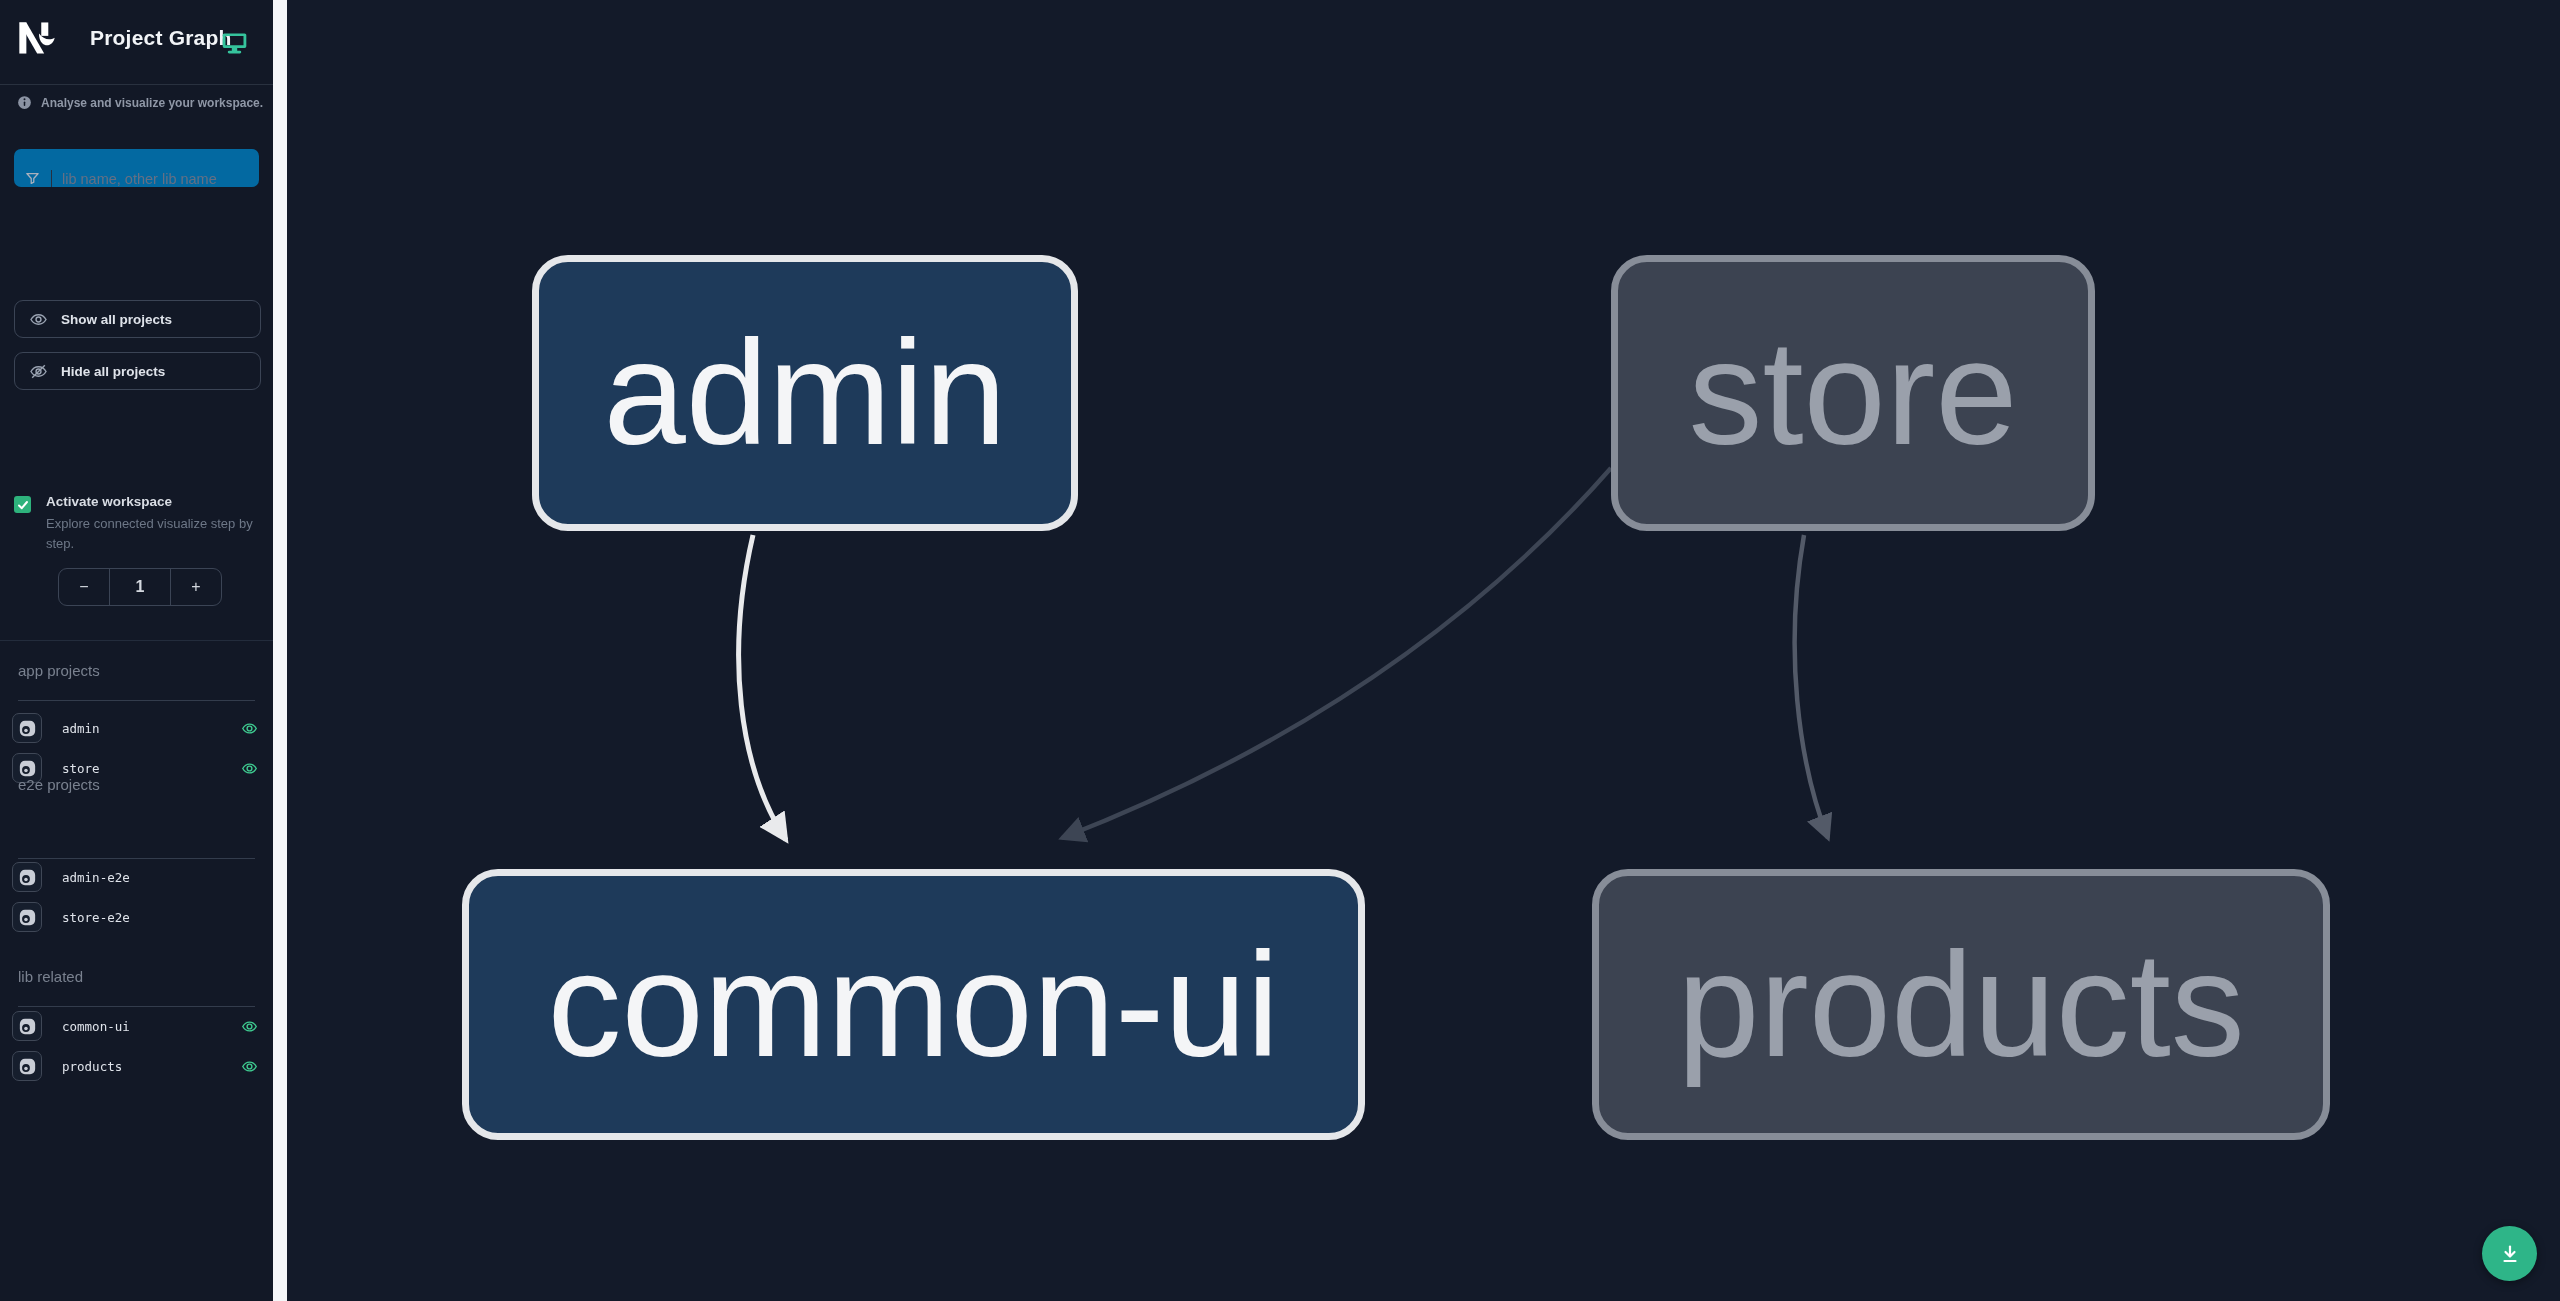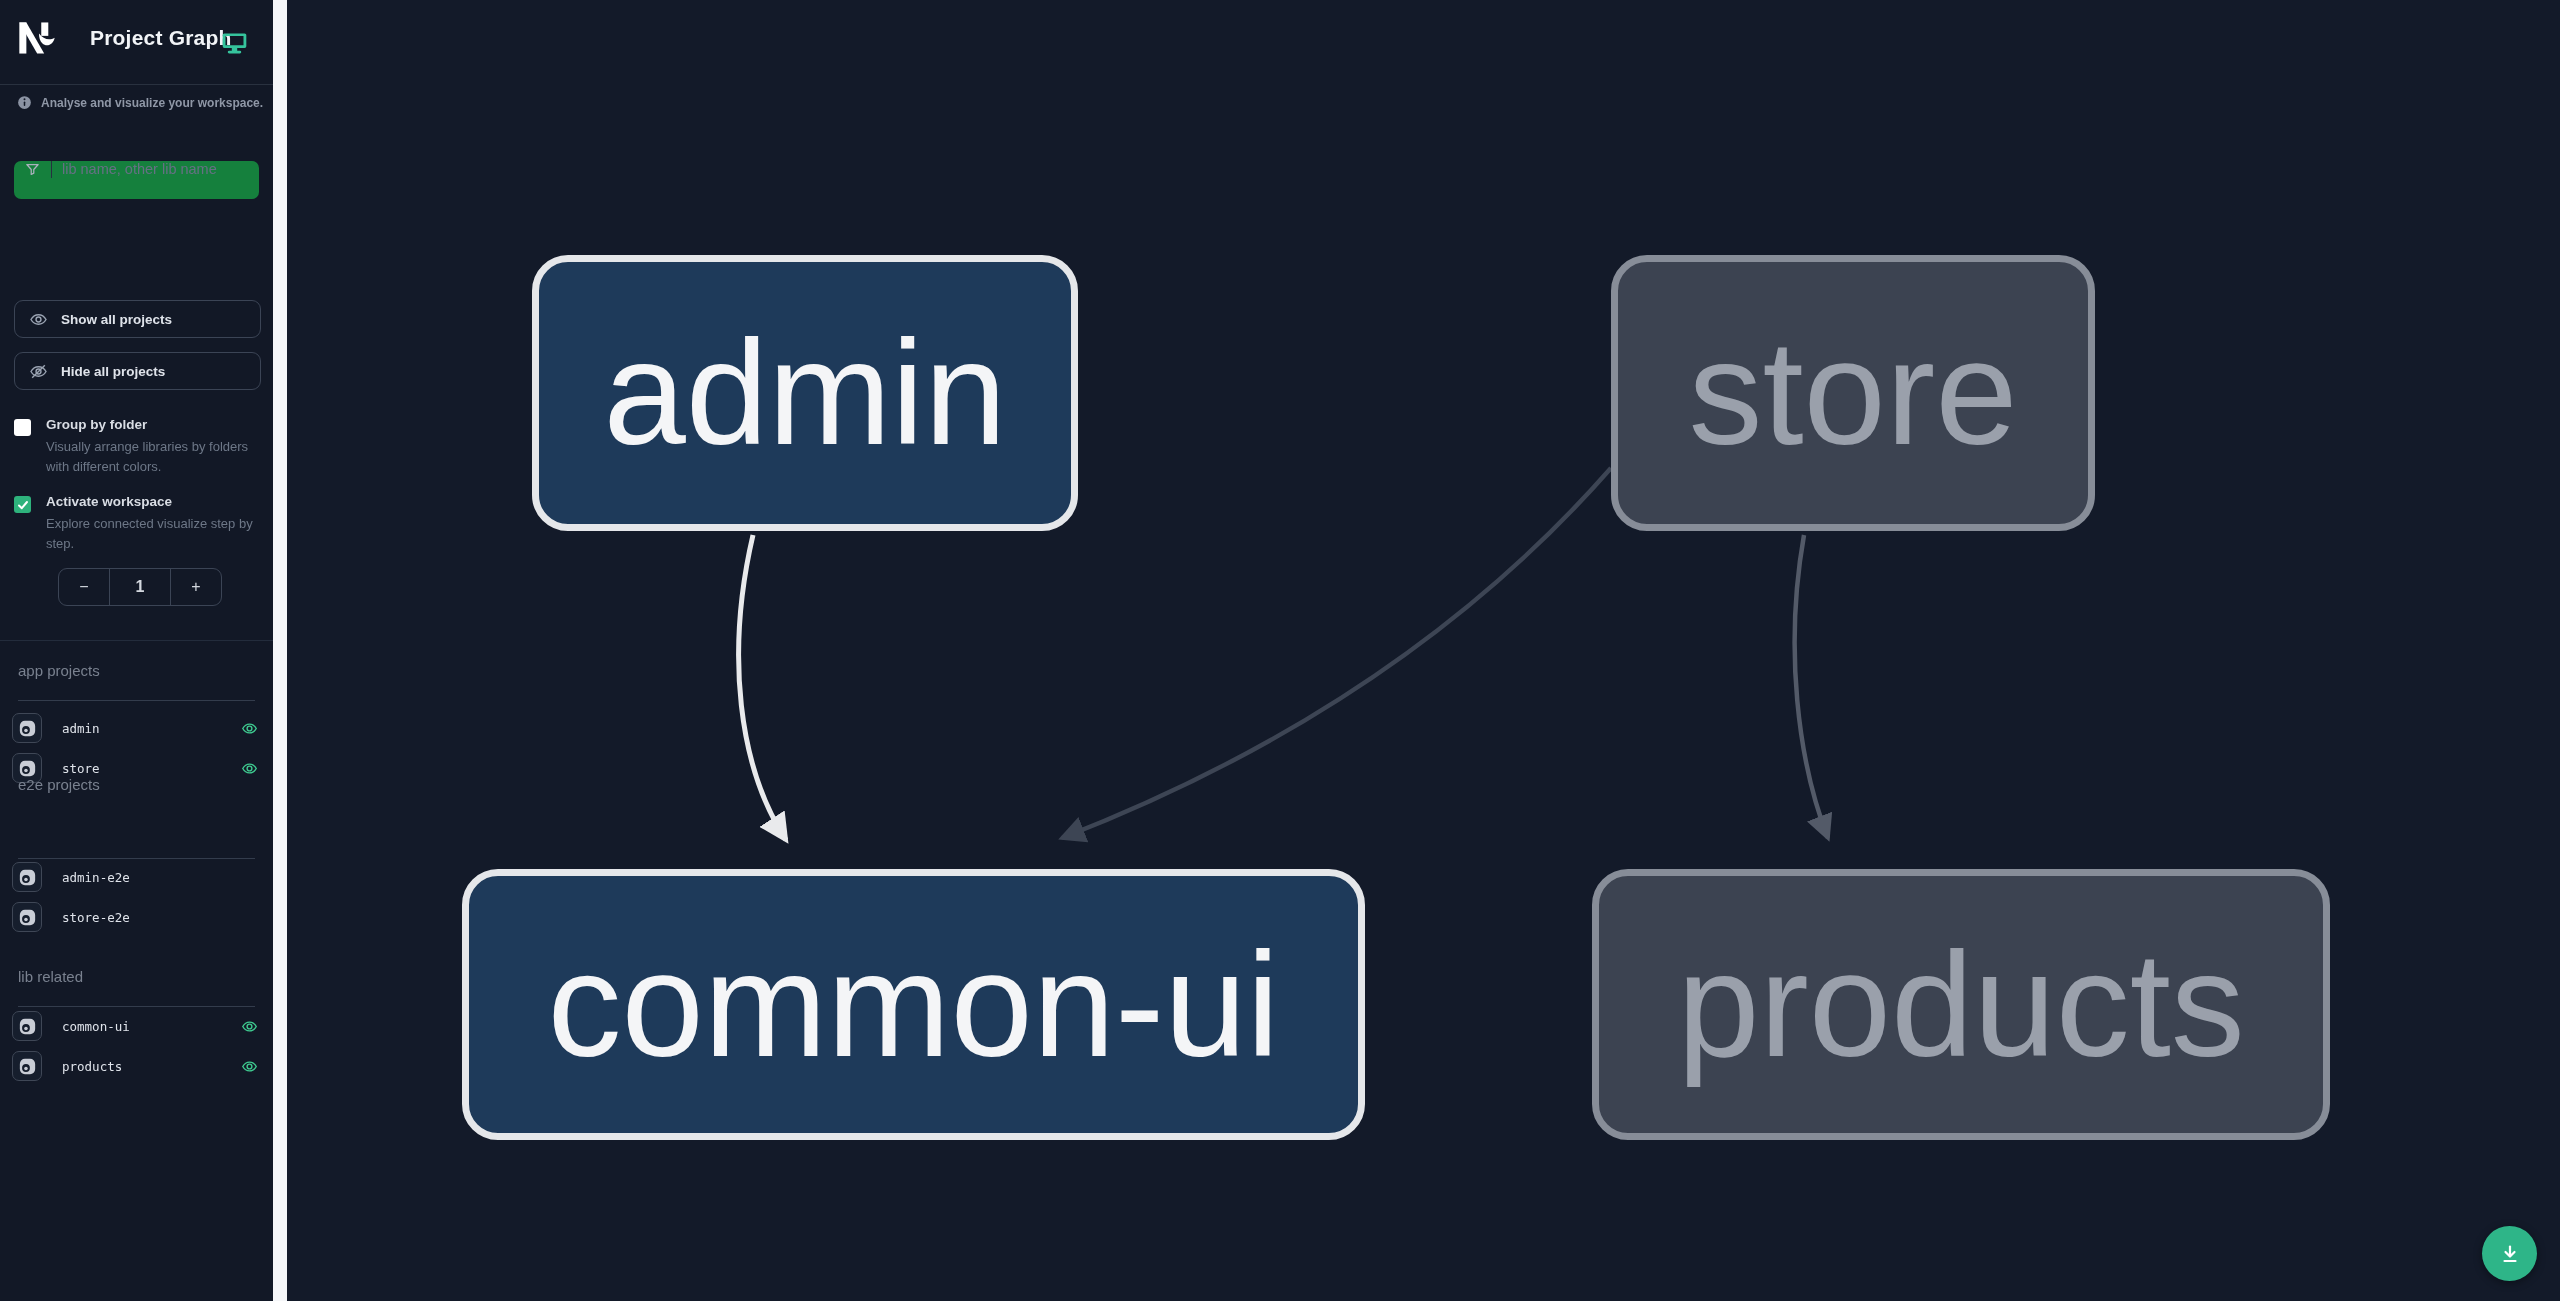--- a/index.html
+++ b/index.html
@@ -14,22 +14,22 @@
   .nx-logo { position:absolute; left:17px; top:20px; width:40px; height:36px; }
   .sb-title { position:absolute; left:90px; top:26px; font-size:21px; font-weight:700;
     color:#f2f4f7; letter-spacing:.2px; white-space:nowrap; }
   .monitor { position:absolute; left:221px; top:30px; width:27px; height:27px; }
 
   .tagline-row { position:absolute; left:17px; top:95px; width:250px; display:flex;
     align-items:center; gap:9px; }
   .tagline-row svg { width:15px; height:15px; flex:none; }
   .tagline { font-size:12px; font-weight:600; color:#8f97a6; white-space:nowrap; }
 
-  .search { position:absolute; left:14px; top:161px; width:245px; height:38px;
-    background:#15803d; border-radius:7px; display:flex; align-items:flex-start; overflow:hidden; }
+  .search { position:absolute; left:14px; top:149px; width:245px; height:38px;
+    background:#0369a1; border-radius:7px; display:flex; align-items:flex-end; overflow:hidden; }
   .search .funnel-cell { width:38px; display:flex; align-items:center; justify-content:center;
     border-right:1px solid #273040; }
   .search input { flex:1; background:transparent; border:none; outline:none;
     color:#cfd4dd; font-size:14.5px; padding:0 10px;
     font-family:"Liberation Sans", sans-serif; }
   .search input::placeholder { color:#667084; }
 
   .chk-block { position:absolute; left:14px; width:248px; }
   .chk-box { position:absolute; left:0; top:2px; width:17px; height:17px; border-radius:3px; }
   .chk-box.gray  { background:#8b93a0; }
@@ -136,25 +136,20 @@
 
   <button class="sb-btn" style="top:352px">
     <svg viewBox="0 0 24 24" fill="none" stroke="#9aa3b2" stroke-width="1.8">
       <path d="M2.5 12s3.4-6 9.5-6 9.5 6 9.5 6-3.4 6-9.5 6-9.5-6-9.5-6z"></path>
       <circle cx="12" cy="12" r="3.1"></circle>
       <line x1="4" y1="20" x2="20" y2="4"></line>
     </svg>
     <span>Hide all projects</span>
   </button>
 
-  <div class="chk-block" style="top:417px">
-    <span class="chk-box white"></span>
-    <div class="chk-label">Group by folder</div>
-    <div class="chk-desc">Visually arrange libraries by folders with different colors.</div>
-  </div>
 
   <div class="chk-block" style="top:494px">
     <span class="chk-box green">
       <svg width="12" height="12" viewBox="0 0 12 12" fill="none" stroke="#ffffff" stroke-width="2" stroke-linecap="round" stroke-linejoin="round">
         <polyline points="2,6.5 4.8,9.2 10,3"></polyline>
       </svg>
     </span>
     <div class="chk-label">Activate workspace</div>
     <div class="chk-desc">Explore connected visualize step by step.</div>
   </div>

